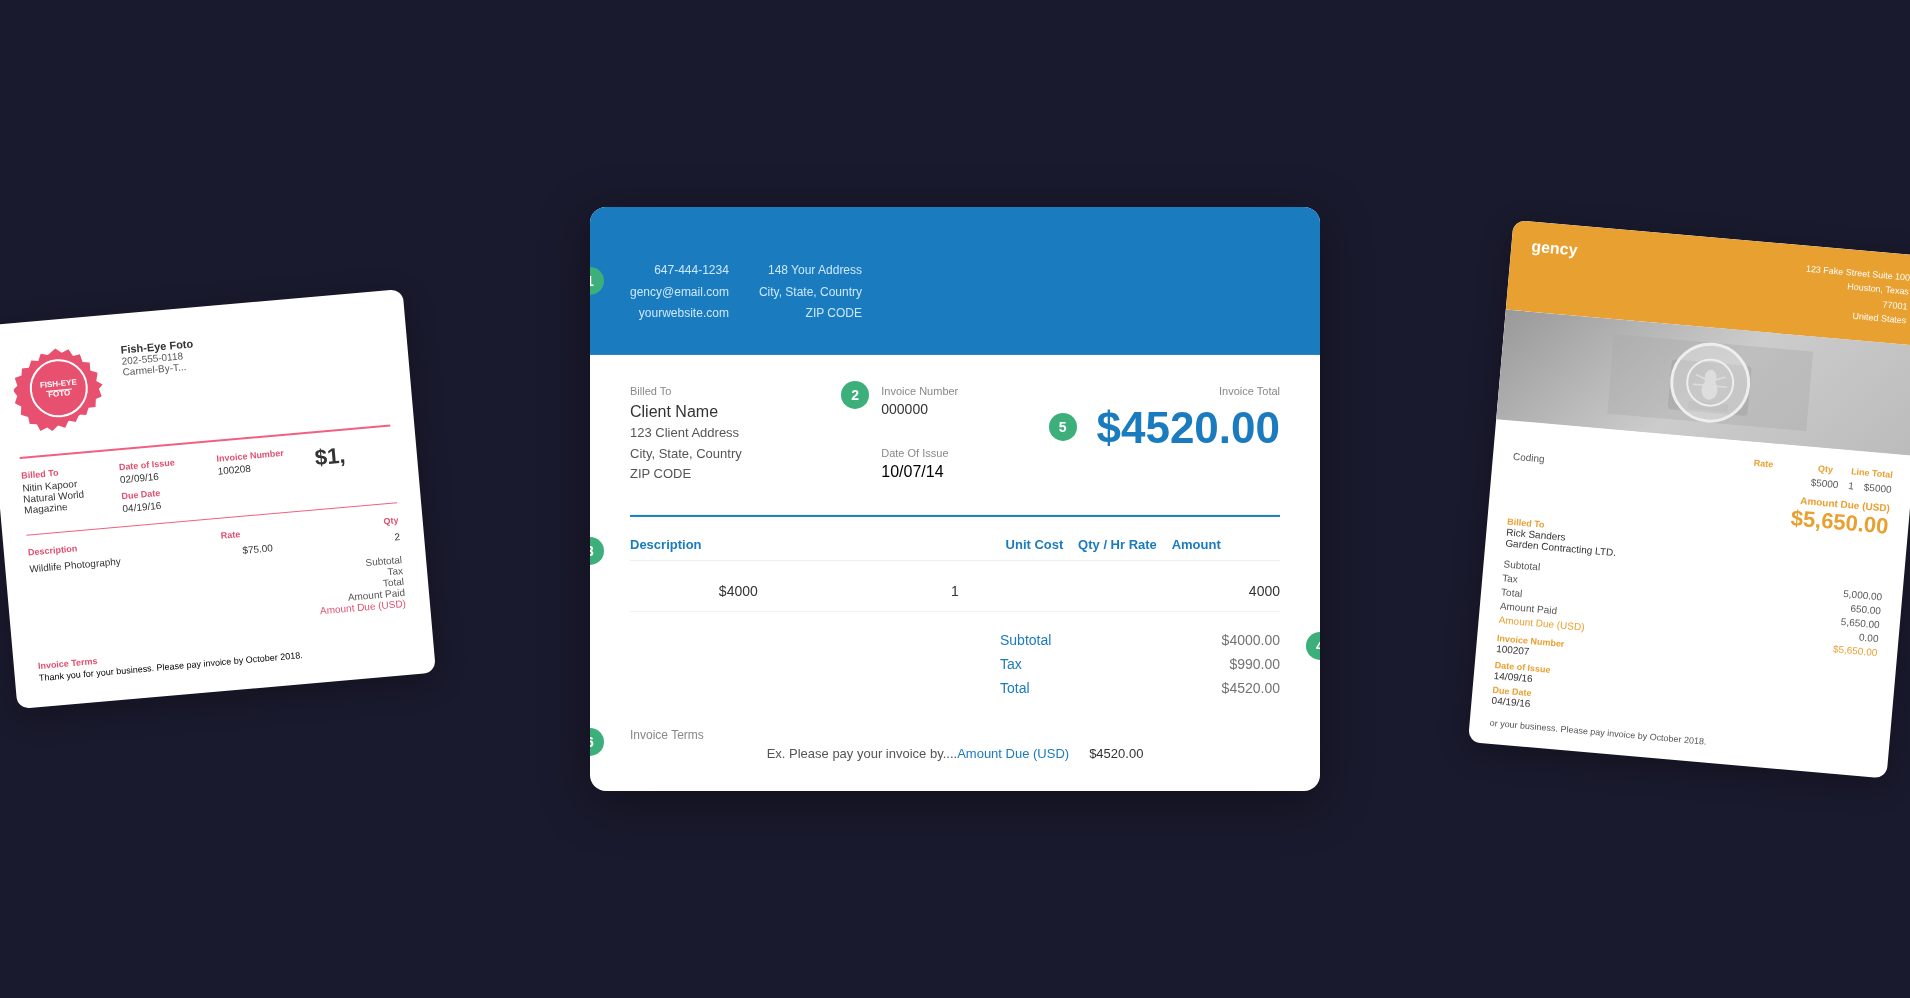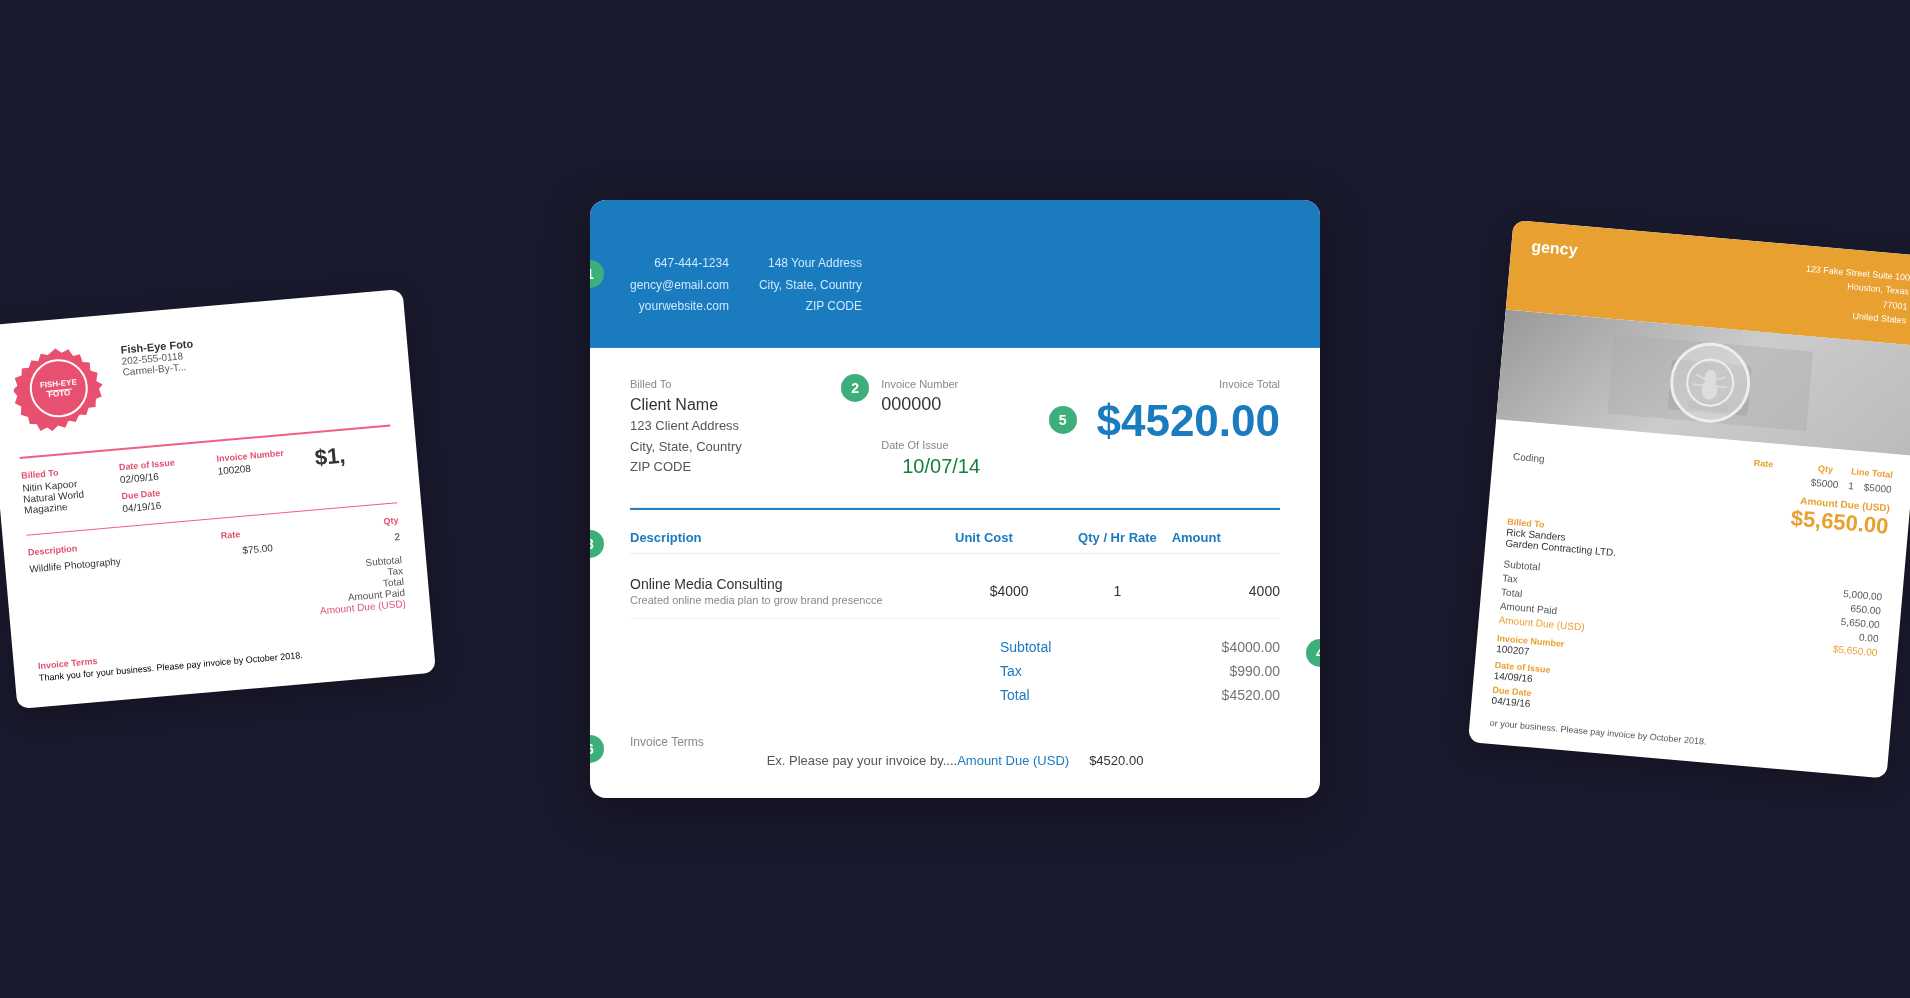--- a/index.html
+++ b/index.html
@@ -219,35 +219,34 @@
       line-height: 1.6;
     }
 
     .invoice-num-label {
       font-size: 11px;
       color: #888;
       margin-bottom: 4px;
     }
 
     .invoice-num-value {
-      font-size: 18px;
-      color: #333;
-      margin-bottom: 24px;
+      font-size: 14px;
+      color: #333;
+      margin-bottom: 30px;
     }
 
     .date-label {
       font-size: 11px;
       color: #888;
       margin-bottom: 4px;
     }
 
     .date-value {
-      font-size: 20px;
-      color: #15803d;
-      margin-left: 21px;
+      font-size: 16px;
+      color: #000000;
     }
 
     .invoice-total-label {
       font-size: 11px;
       color: #888;
       margin-bottom: 6px;
     }
 
     .invoice-total-amount {
       font-size: 44px;
@@ -262,21 +261,21 @@
     }
 
     .center-table-header {
       display: flex;
       padding: 0 0 8px 0;
       border-bottom: 1px solid #eee;
       margin-bottom: 10px;
     }
 
     .col-desc { flex: 3; font-size: 13px; color: #1a7bbf; font-weight: bold; }
-    .col-unit { flex: 1; text-align: left; font-size: 13px; color: #1a7bbf; font-weight: bold; }
+    .col-unit { flex: 1; text-align: right; font-size: 13px; color: #1a7bbf; font-weight: bold; }
     .col-qty { flex: 1; text-align: center; font-size: 13px; color: #1a7bbf; font-weight: bold; }
     .col-amt { flex: 1; text-align: left; font-size: 13px; color: #1a7bbf; font-weight: bold; }
 
     .center-table-row {
       display: flex;
       padding: 12px 0;
       border-bottom: 1px solid #f0f0f0;
     }
 
     .row-desc { flex: 3; }
@@ -656,24 +655,20 @@
       <div class="badge-circle" style="position:absolute; left:-54px; top:0;">3</div>
 
       <div class="center-table-header">
         <div class="col-desc">Description</div>
         <div class="col-unit">Unit Cost</div>
         <div class="col-qty">Qty / Hr Rate</div>
         <div class="col-amt">Amount</div>
       </div>
 
       <div class="center-table-row">
-        <div class="row-desc">
-          <div class="row-desc-title">Online Media Consulting</div>
-          <div class="row-desc-sub">Created online media plan to grow brand presencce</div>
-        </div>
         <div class="row-unit">$4000</div>
         <div class="row-qty">1</div>
         <div class="row-amt">4000</div>
       </div>
     </div>
 
     <div class="center-totals-section">
       <div class="badge-circle" style="position:absolute; right:-54px; top:0;">4</div>
       <div class="totals-grid">
         <div class="totals-row">

